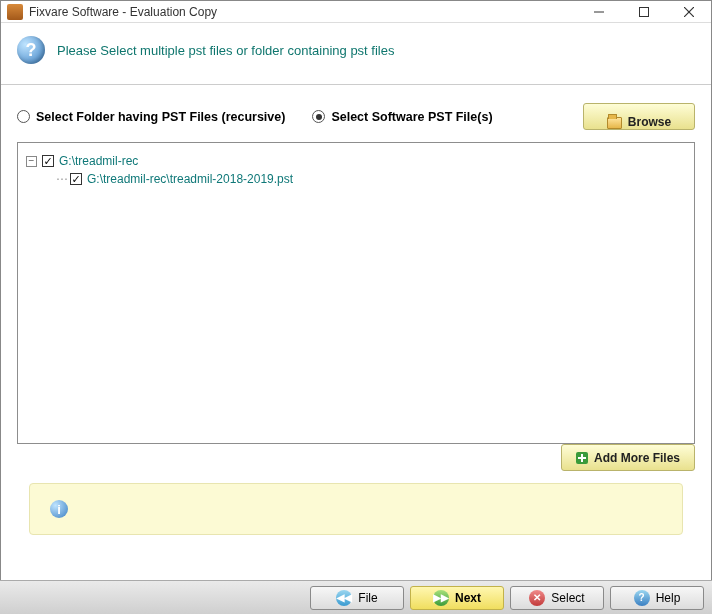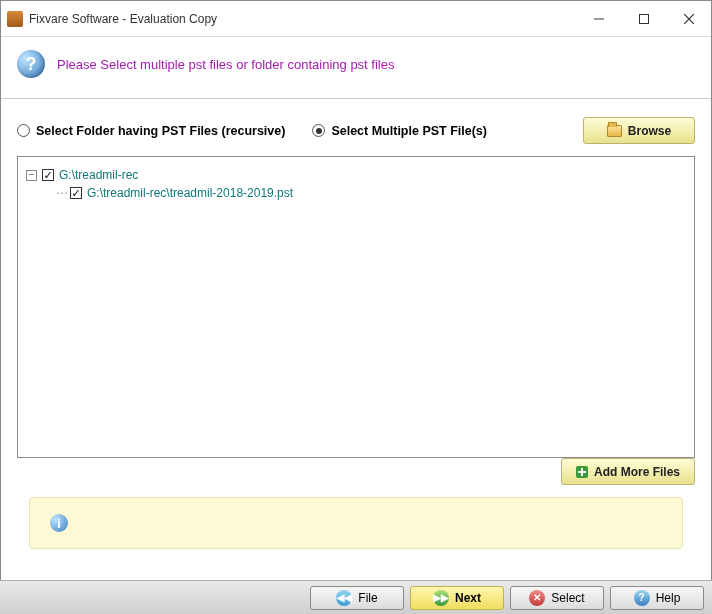--- a/index.html
+++ b/index.html
@@ -7,21 +7,21 @@
     margin: 0;
     font-family: "Segoe UI", Tahoma, sans-serif;
     font-size: 12px;
     background: #fff;
     width: 712px;
     height: 614px;
     overflow: hidden;
     border: 1px solid #888;
   }
   .titlebar {
-    height: 36px;
+    height: 22px;
     background: #fff;
     display: flex;
     align-items: center;
     padding-left: 6px;
     border-bottom: 1px solid #ddd;
   }
   .titlebar .app-icon {
     width: 16px; height: 16px;
     background: linear-gradient(#d88a3a,#a3591a);
     border-radius: 2px;
@@ -41,21 +41,21 @@
   }
   .header .q-icon {
     width: 28px; height: 28px;
     border-radius: 50%;
     background: radial-gradient(circle at 30% 30%, #bfe4ff, #3a7fc2);
     display: flex; align-items: center; justify-content: center;
     color: #fff; font-weight: bold; font-size: 18px;
     margin-right: 12px;
     box-shadow: inset -2px -2px 4px rgba(0,0,0,0.25);
   }
-  .header .headline { font-size: 13px; color: #a21caf; }
+  .header .headline { font-size: 13px; color: #0f766e; }
   .content {
     padding: 12px 16px 0 16px;
   }
   .option-row {
     display: flex;
     align-items: center;
     gap: 27px;
     margin-top: 6px;
     margin-bottom: 12px;
   }
@@ -75,21 +75,21 @@
     height: 27px;
     padding: 0 14px;
     background: linear-gradient(#fefdd6,#e9e18e);
     border: 1px solid #b9b36b;
     border-radius: 3px;
     font-weight: bold;
     font-size: 12px;
     color: #222;
     cursor: pointer;
   }
-  .btn-wide { width: 112px; }
+  .btn-wide { width: 112px; align-items: flex-end; }
   .folder-ico {
     width: 15px; height: 12px;
     background: linear-gradient(#ffe49b,#e6b74a);
     border: 1px solid #b38a2b;
     border-radius: 1px;
     position: relative;
   }
   .folder-ico::before {
     content:""; position:absolute; top:-4px; left:0; width:7px; height:4px;
     background:#e6b74a; border:1px solid #b38a2b; border-bottom:none; border-radius:1px 1px 0 0;
@@ -201,21 +201,21 @@
 
 <div class="content">
 
   <div class="option-row">
     <label class="radio-group">
       <span class="radio"></span>
       <span>Select Folder having PST Files (recursive)</span>
     </label>
     <label class="radio-group">
       <span class="radio checked"></span>
-      <span>Select Multiple PST File(s)</span>
+      <span>Select Software PST File(s)</span>
     </label>
     <div class="spacer"></div>
     <div class="btn btn-wide">
       <span class="folder-ico"></span>
       <span>Browse</span>
     </div>
   </div>
 
   <div class="tree-box">
     <div class="tree-row">

